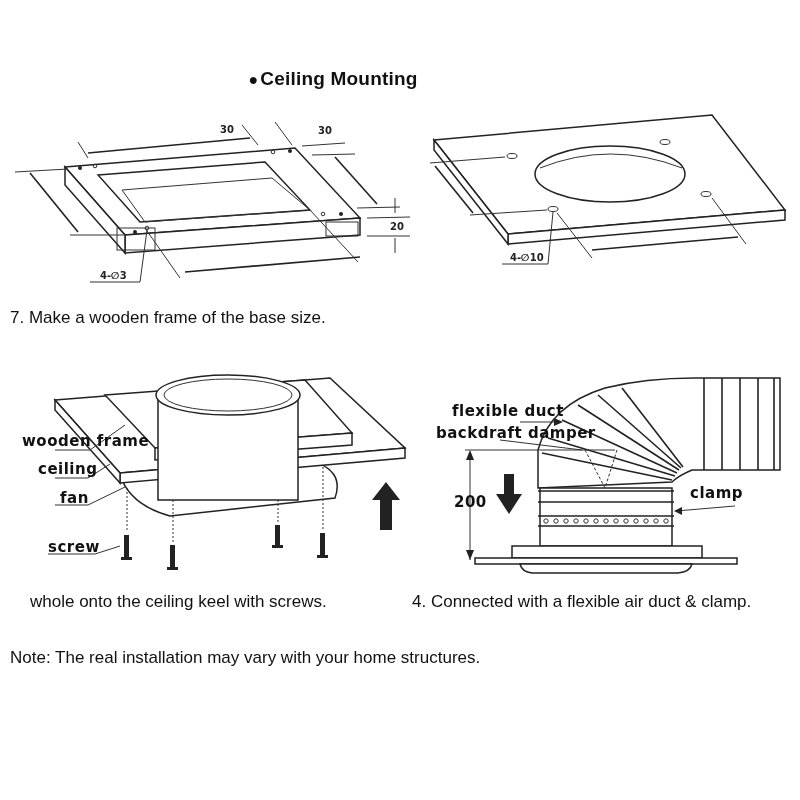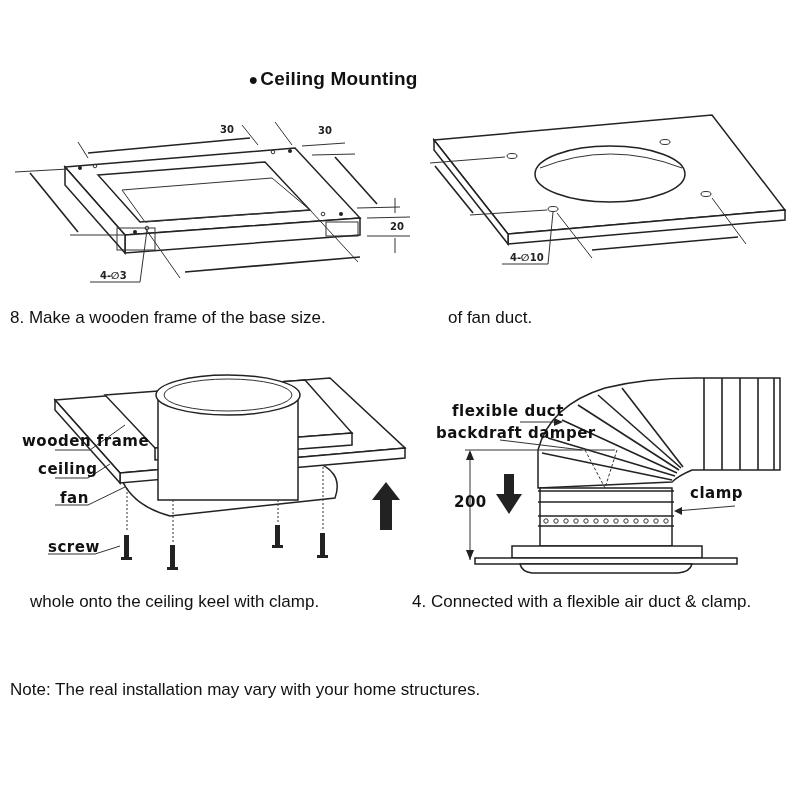--- a/index.html
+++ b/index.html
@@ -92,24 +92,23 @@
     <line class="thin" x1="137" y1="103" x2="172" y2="148"></line>
     <line class="thin" x1="292" y1="88" x2="326" y2="134"></line>
     <line class="line" x1="172" y1="140" x2="318" y2="127"></line>
     <line class="thin" x1="82" y1="154" x2="128" y2="154"></line>
     <line class="thin" x1="128" y1="154" x2="133" y2="102"></line>
   </g>
   <text class="lbl" x="90" y="151">4-∅10</text>
 </svg>
 
 <div class="caption" style="left:10px;top:304px">
-  <span>8. Make a wooden frame of the base size.</span>
+  <span>7. Make a wooden frame of the base size.</span>
 </div>
 <div class="caption" style="left:428px;top:304px">
-  <span class="indent">of fan duct.</span>
 </div>
 
 <svg class="fig" style="left:10px;top:370px" width="400" height="210" viewBox="0 0 400 210">
   <g>
 
     <path class="face" d="M110,105 L300,90 Q335,100 325,128 L160,146 Q120,135 110,105 Z"></path>
 
     <polygon class="face" points="45,30 320,8 395,78 110,103"></polygon>
     <polygon class="face" points="110,103 395,78 395,88 110,113"></polygon>
     <polygon class="face" points="45,30 110,103 110,113 45,40"></polygon>
@@ -215,19 +214,19 @@
     <rect x="84" y="104" width="10" height="24" fill="#222"></rect>
     <polygon points="76,124 89,144 102,124" fill="#222"></polygon>
   </g>
   <text class="big" x="32" y="46">flexible duct</text>
   <text class="big" x="16" y="68">backdraft damper</text>
   <text class="big" x="270" y="128">clamp</text>
   <text class="big" x="34" y="137">200</text>
 </svg>
 
 <div class="caption" style="left:10px;top:588px">
-  <span class="indent">whole onto the ceiling keel with clamp.</span>
+  <span class="indent">whole onto the ceiling keel with screws.</span>
 </div>
 <div class="caption" style="left:412px;top:588px">
   <span>4. Connected with a flexible air duct &amp; clamp.</span>
 </div>
 
-<div class="caption" style="left:10px;top:676px">Note: The real installation may vary with your home structures.</div>
+<div class="caption" style="left:10px;top:644px">Note: The real installation may vary with your home structures.</div>
 
 </body></html>

